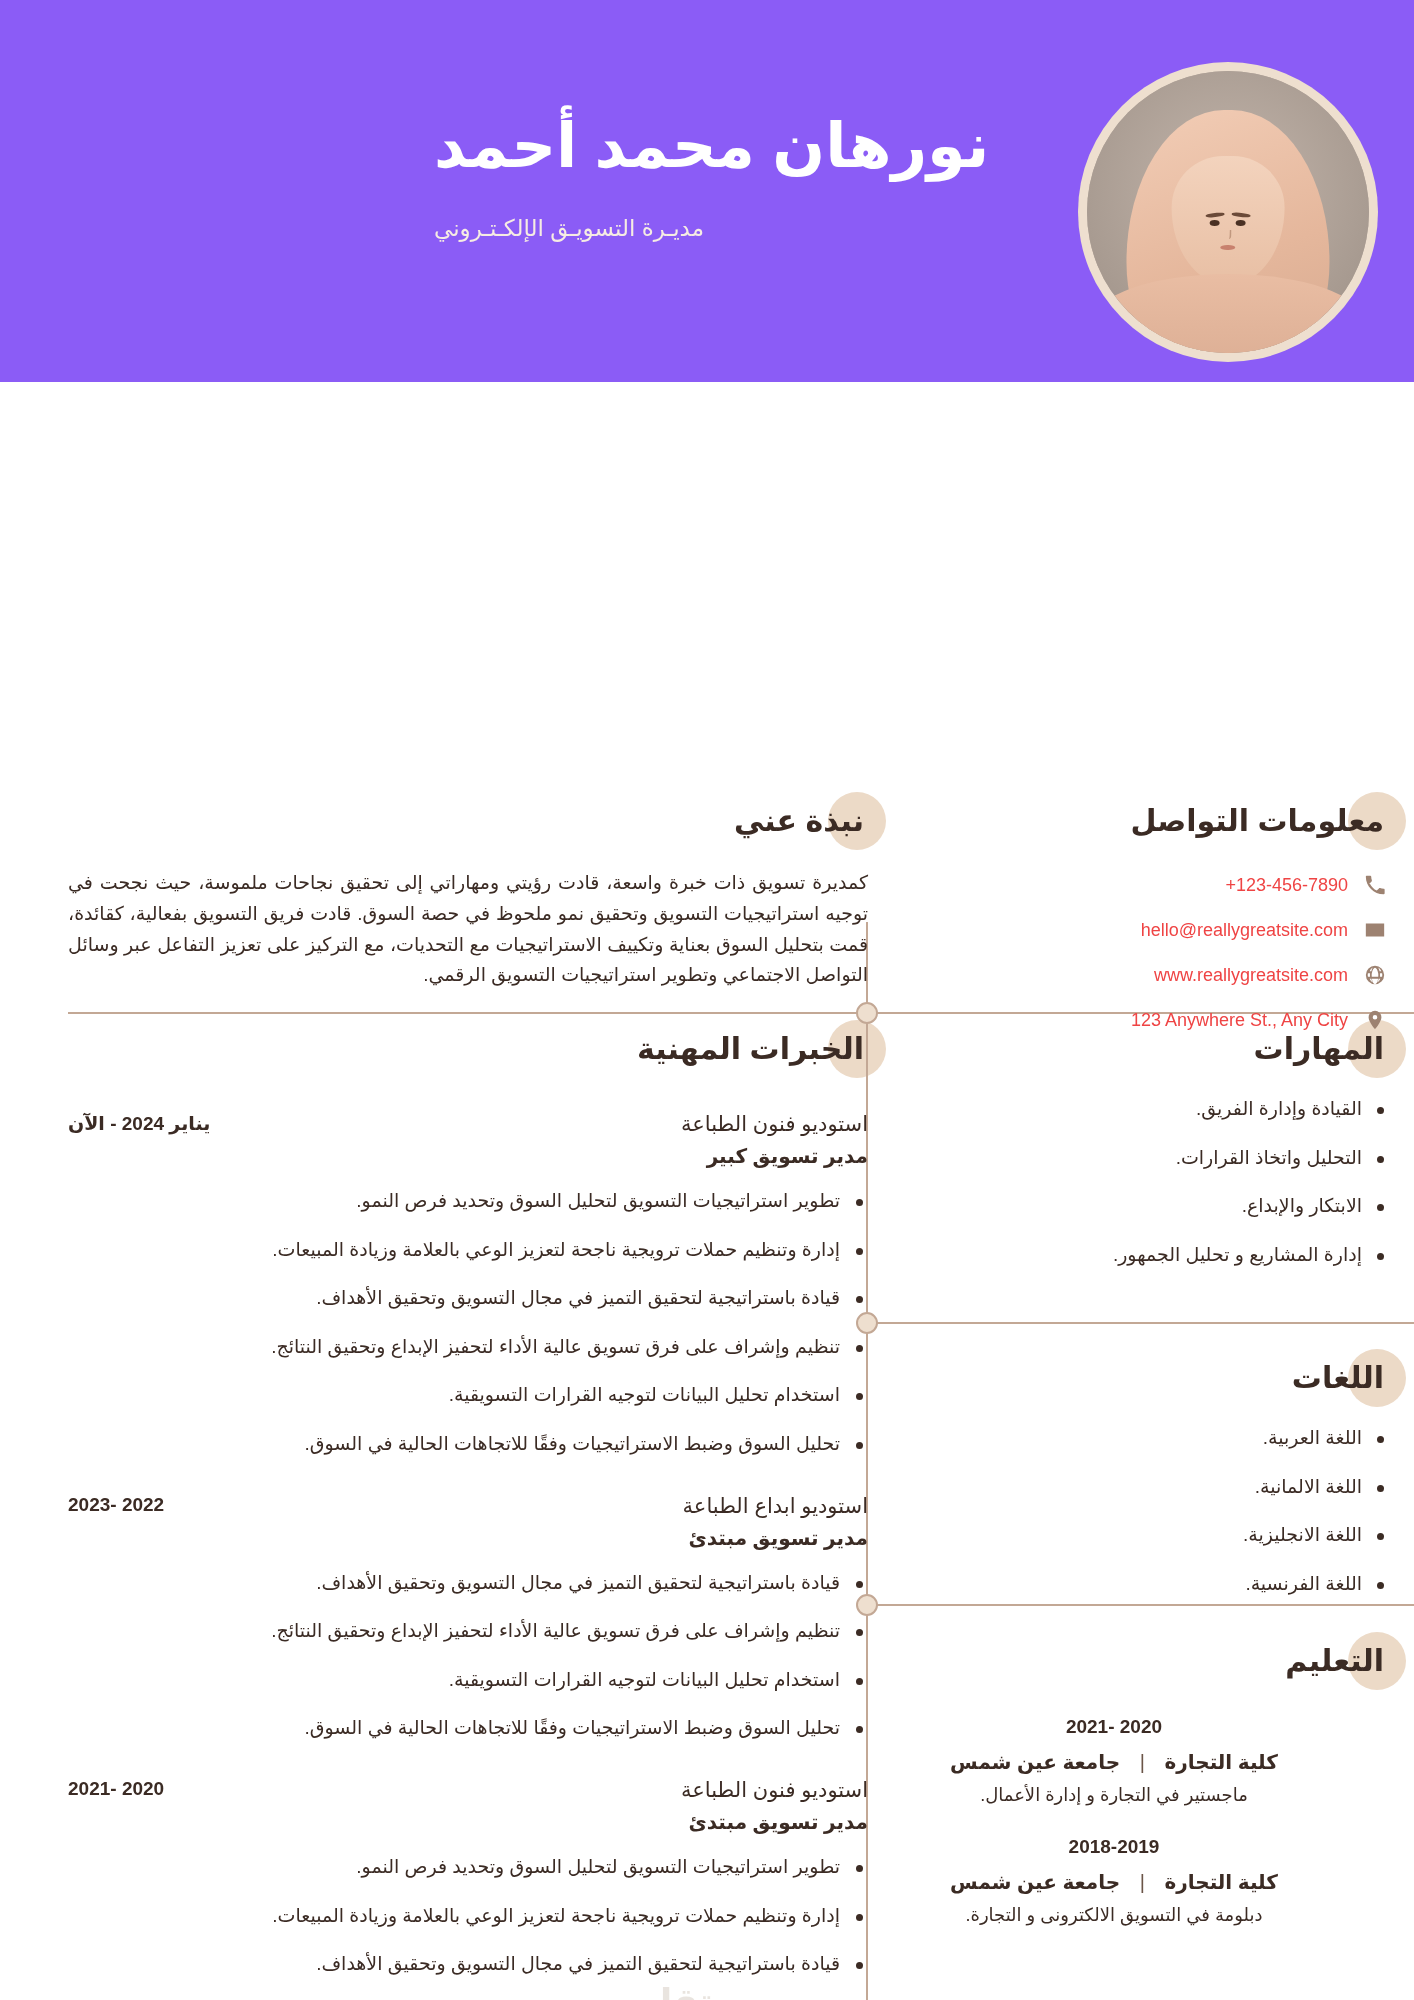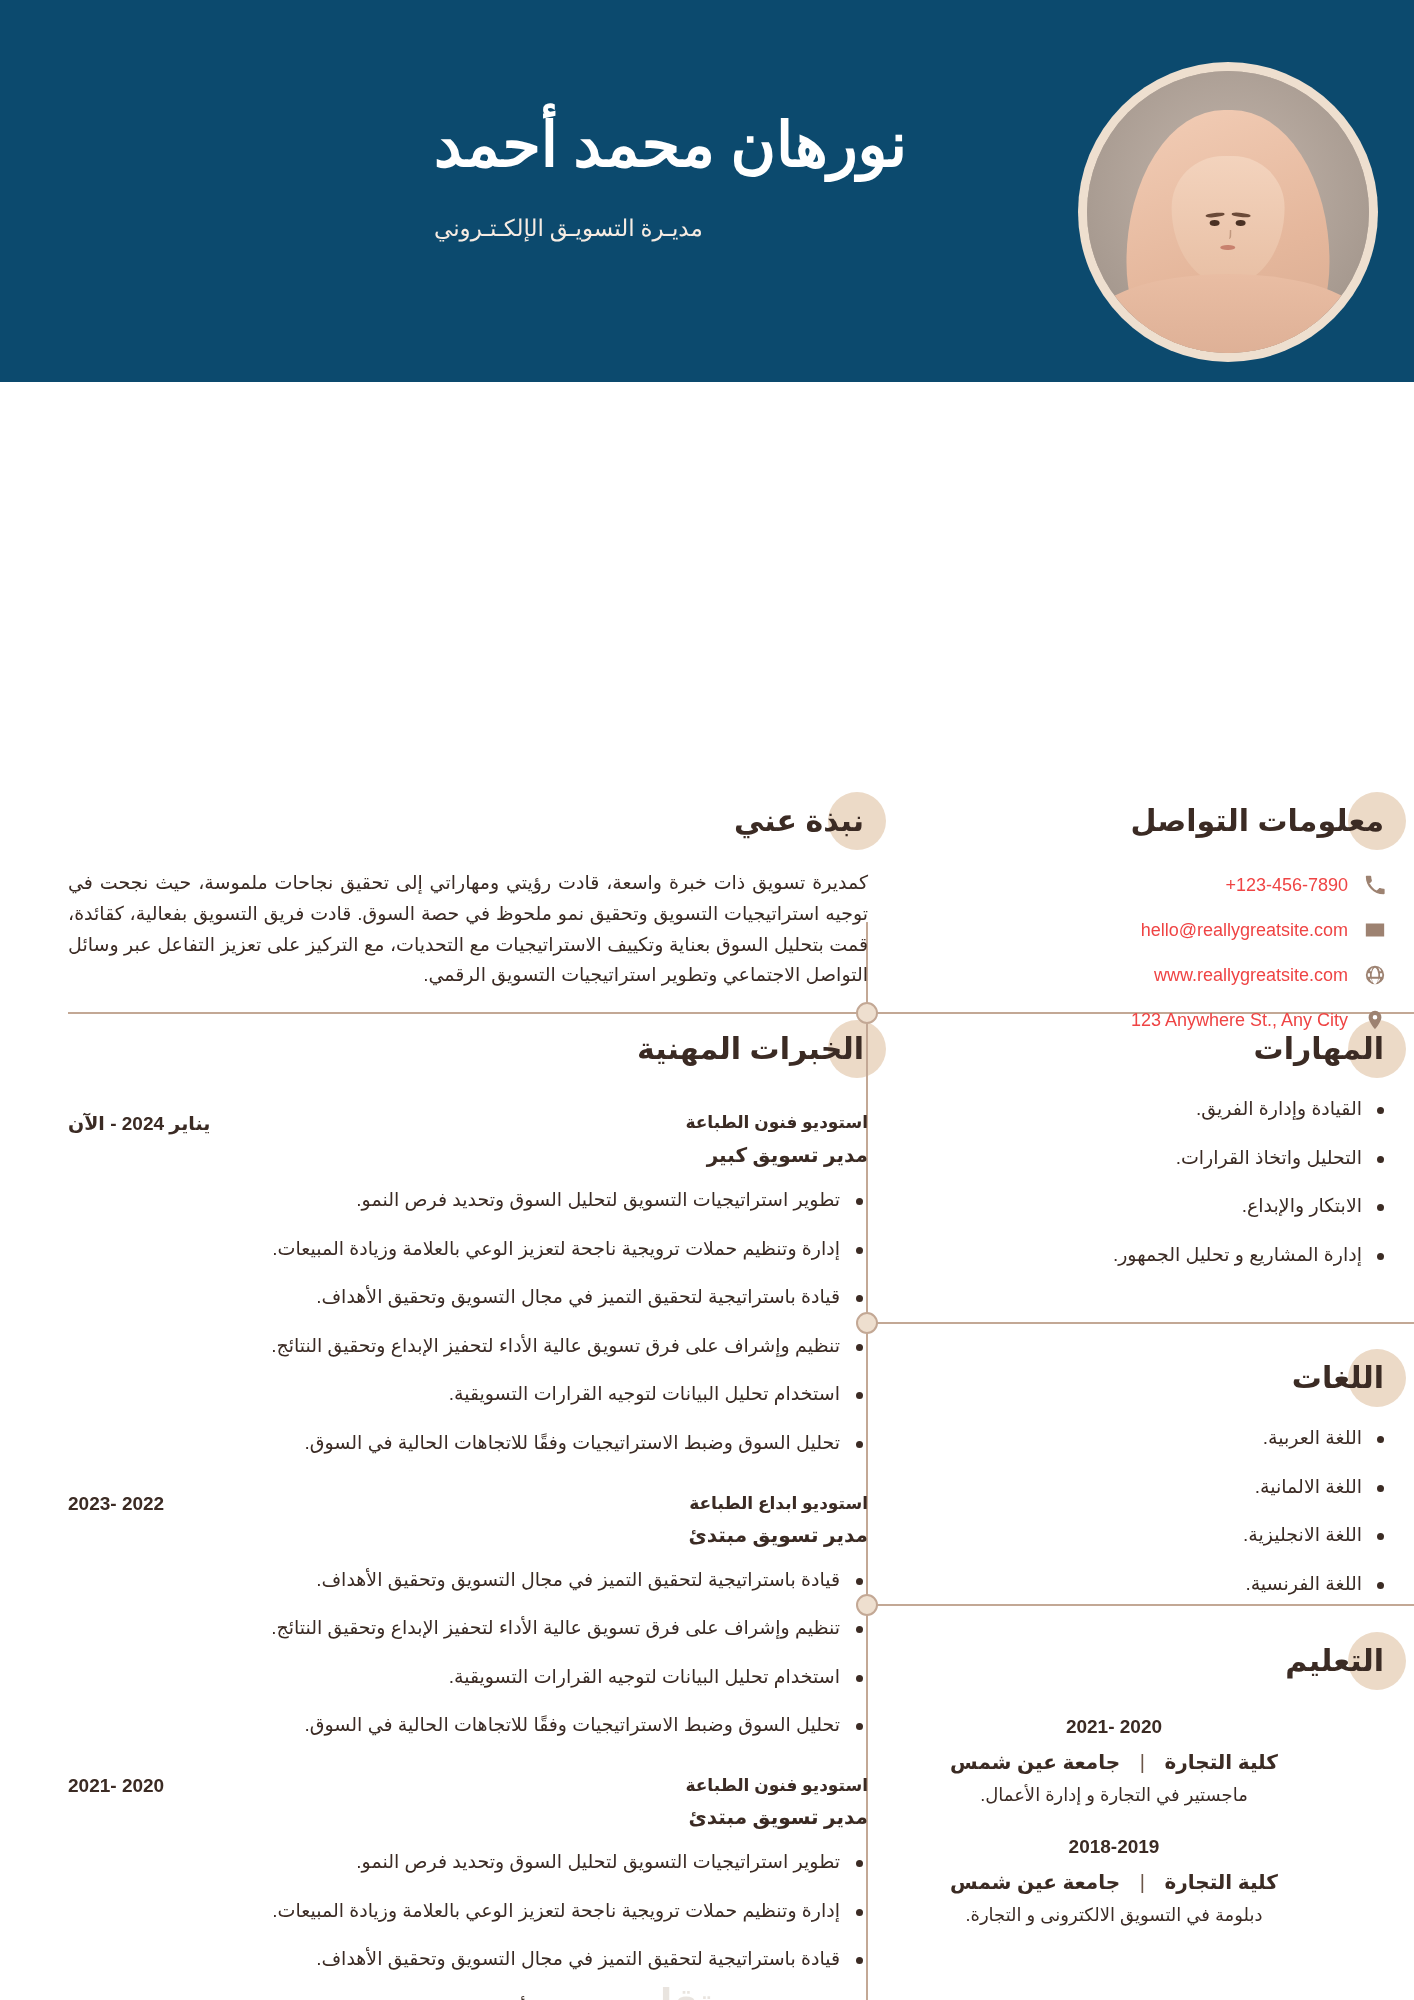--- a/index.html
+++ b/index.html
@@ -10,22 +10,21 @@
     font-family:"Liberation Sans", "DejaVu Sans", sans-serif;
     color:#3b2b24;
     position:relative;
     overflow:hidden;
   }
 
   
   .header {
     position:relative;
     width:1414px; height:382px;
-    background:#0c4a6e;
-    font-family:Liberation Serif, serif;
+    background:#8b5cf6;
   }
   .header-text {
     position:absolute;
     top:110px; right:300px;
     width:680px;
     text-align:left;
     direction:rtl;
   }
   .name {
     font-size:62px;
@@ -221,21 +220,21 @@
     color:#3b2b24;
   }
 
   .job { position:relative; }
   .job-row {
     display:flex;
     justify-content:space-between;
     align-items:flex-start;
     margin-bottom:8px;
   }
-  .job-company { font-size:17px; font-weight:bold; }
+  .job-company { font-size:21px; font-weight:normal; }
   .job-date { font-size:19px; font-weight:bold; }
   .job-role { font-size:20px; font-weight:bold; text-align:right; margin-bottom:8px; }
   ul.job-bullets { list-style:none; margin-top:20px; }
   ul.job-bullets li {
     position:relative;
     font-size:19px;
     line-height:1.4;
     margin-bottom:22px;
     padding-right:28px;
   }

